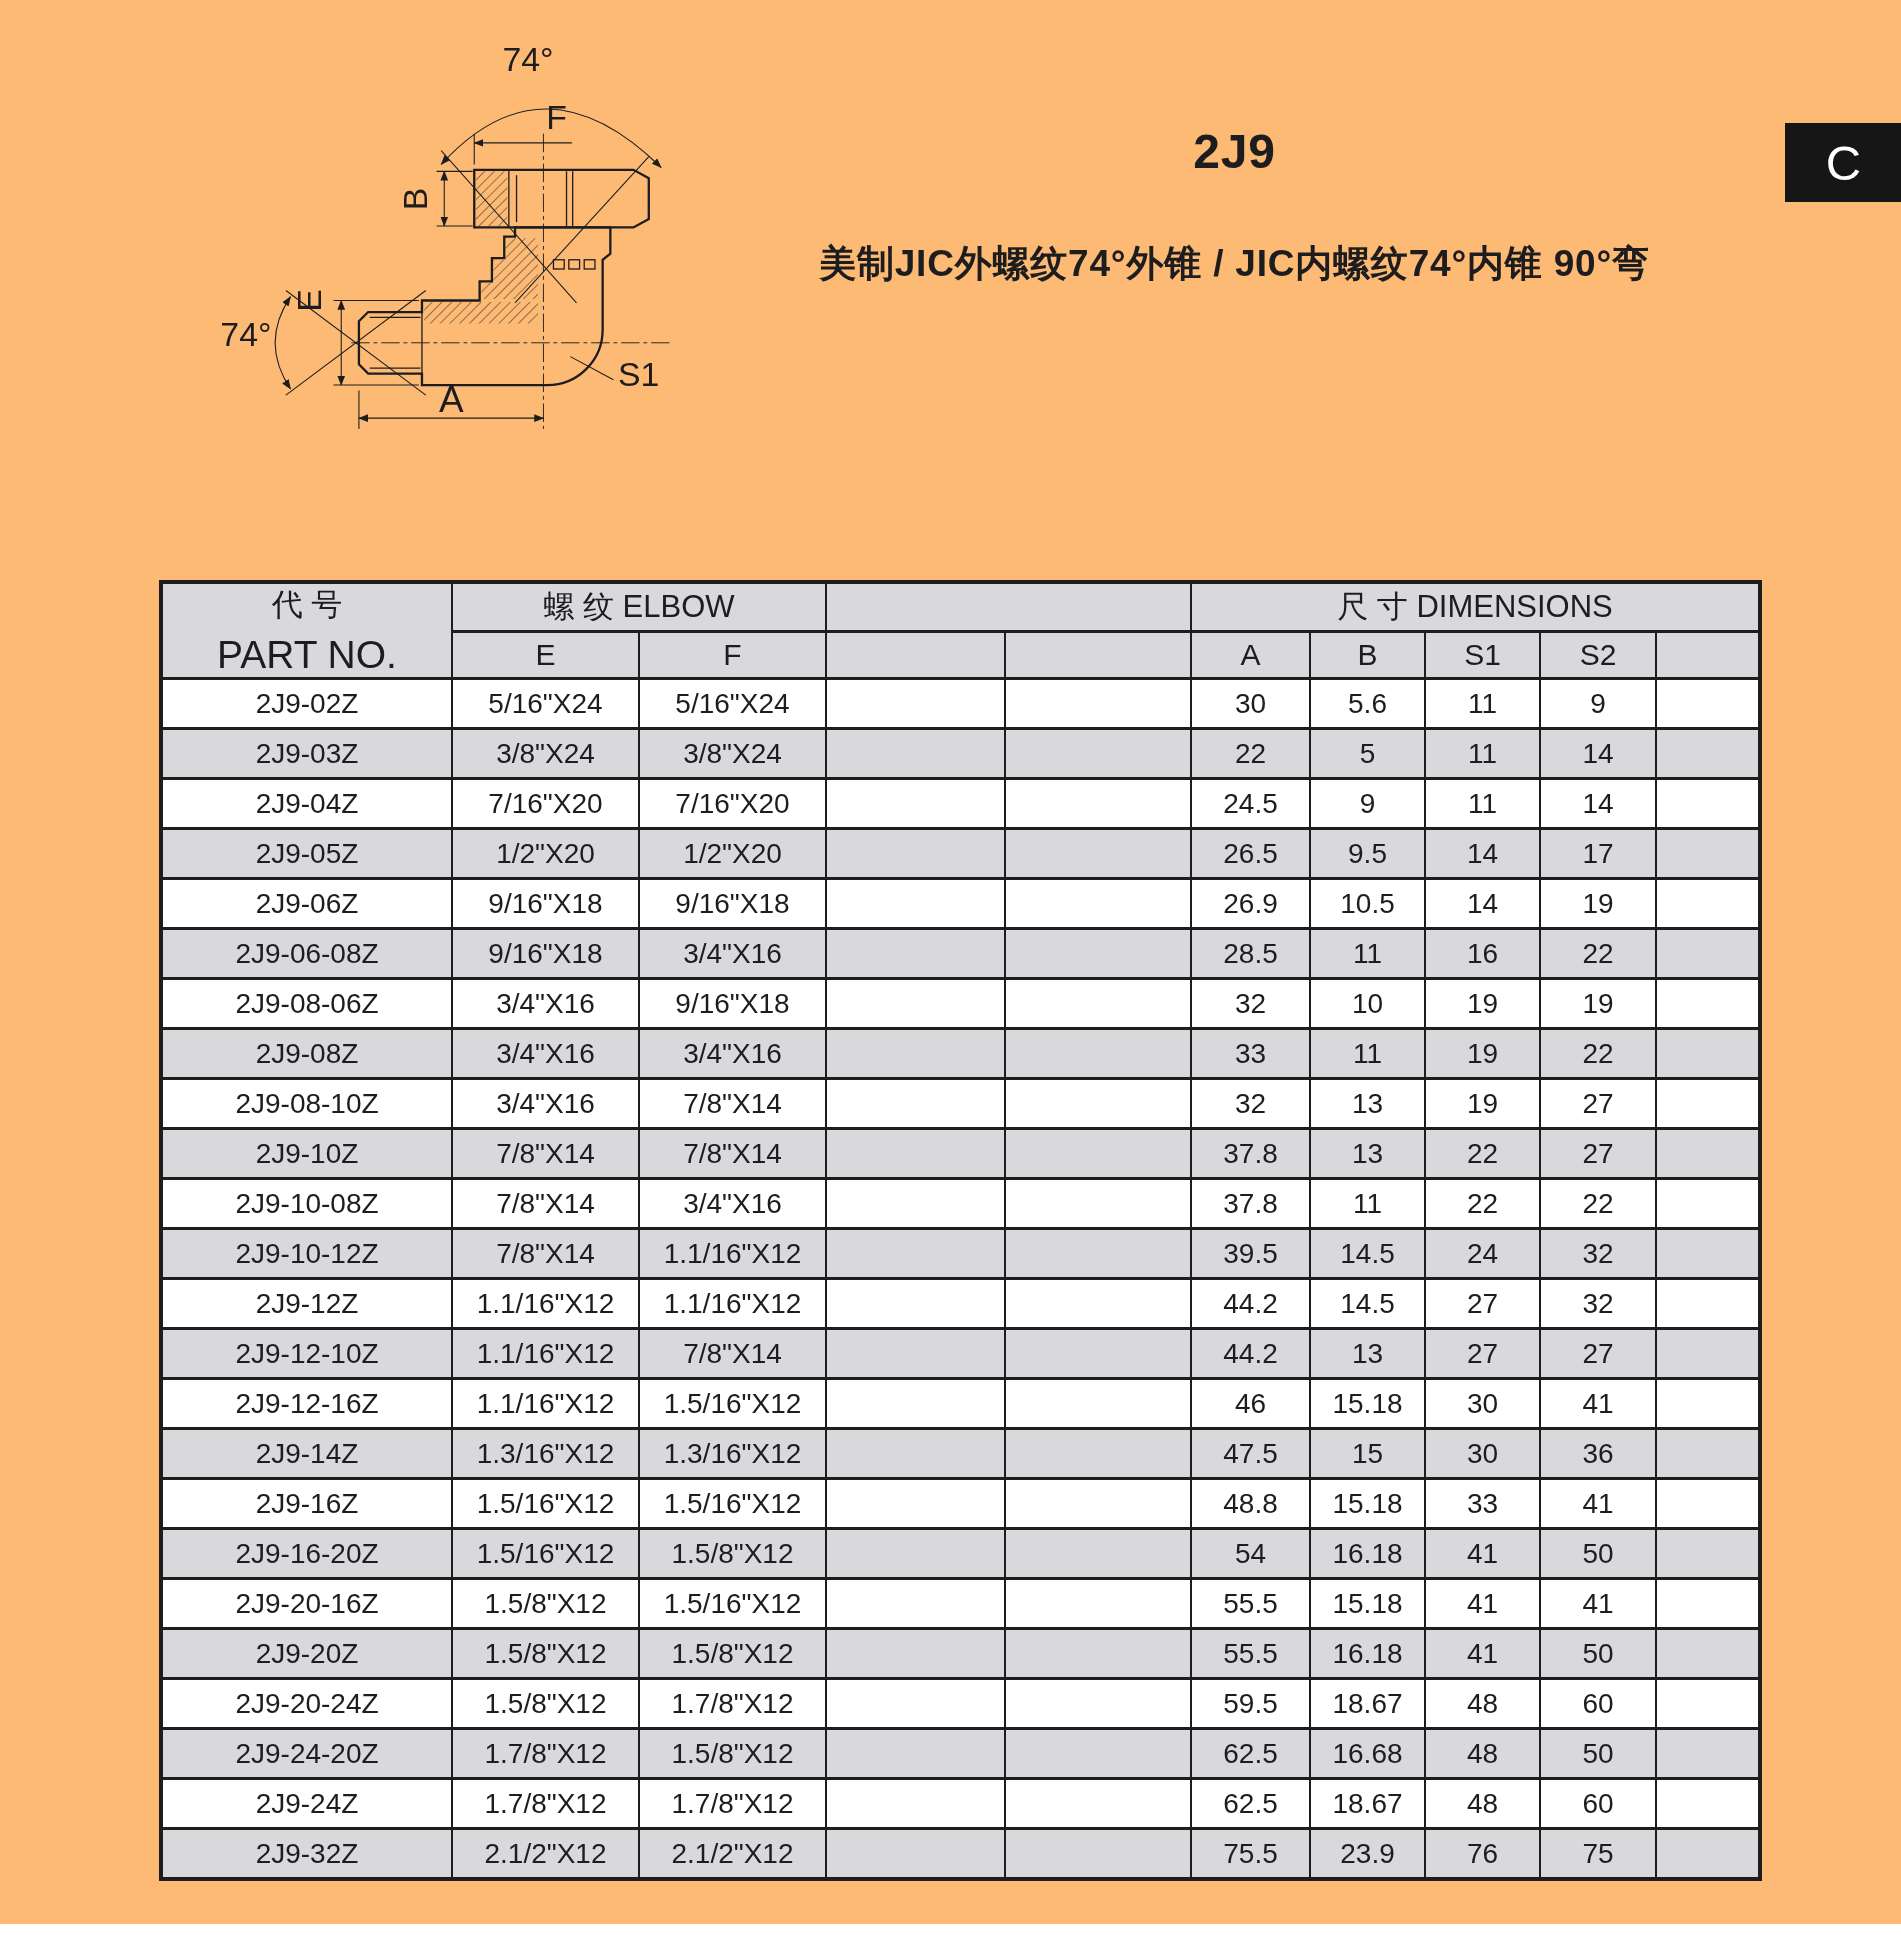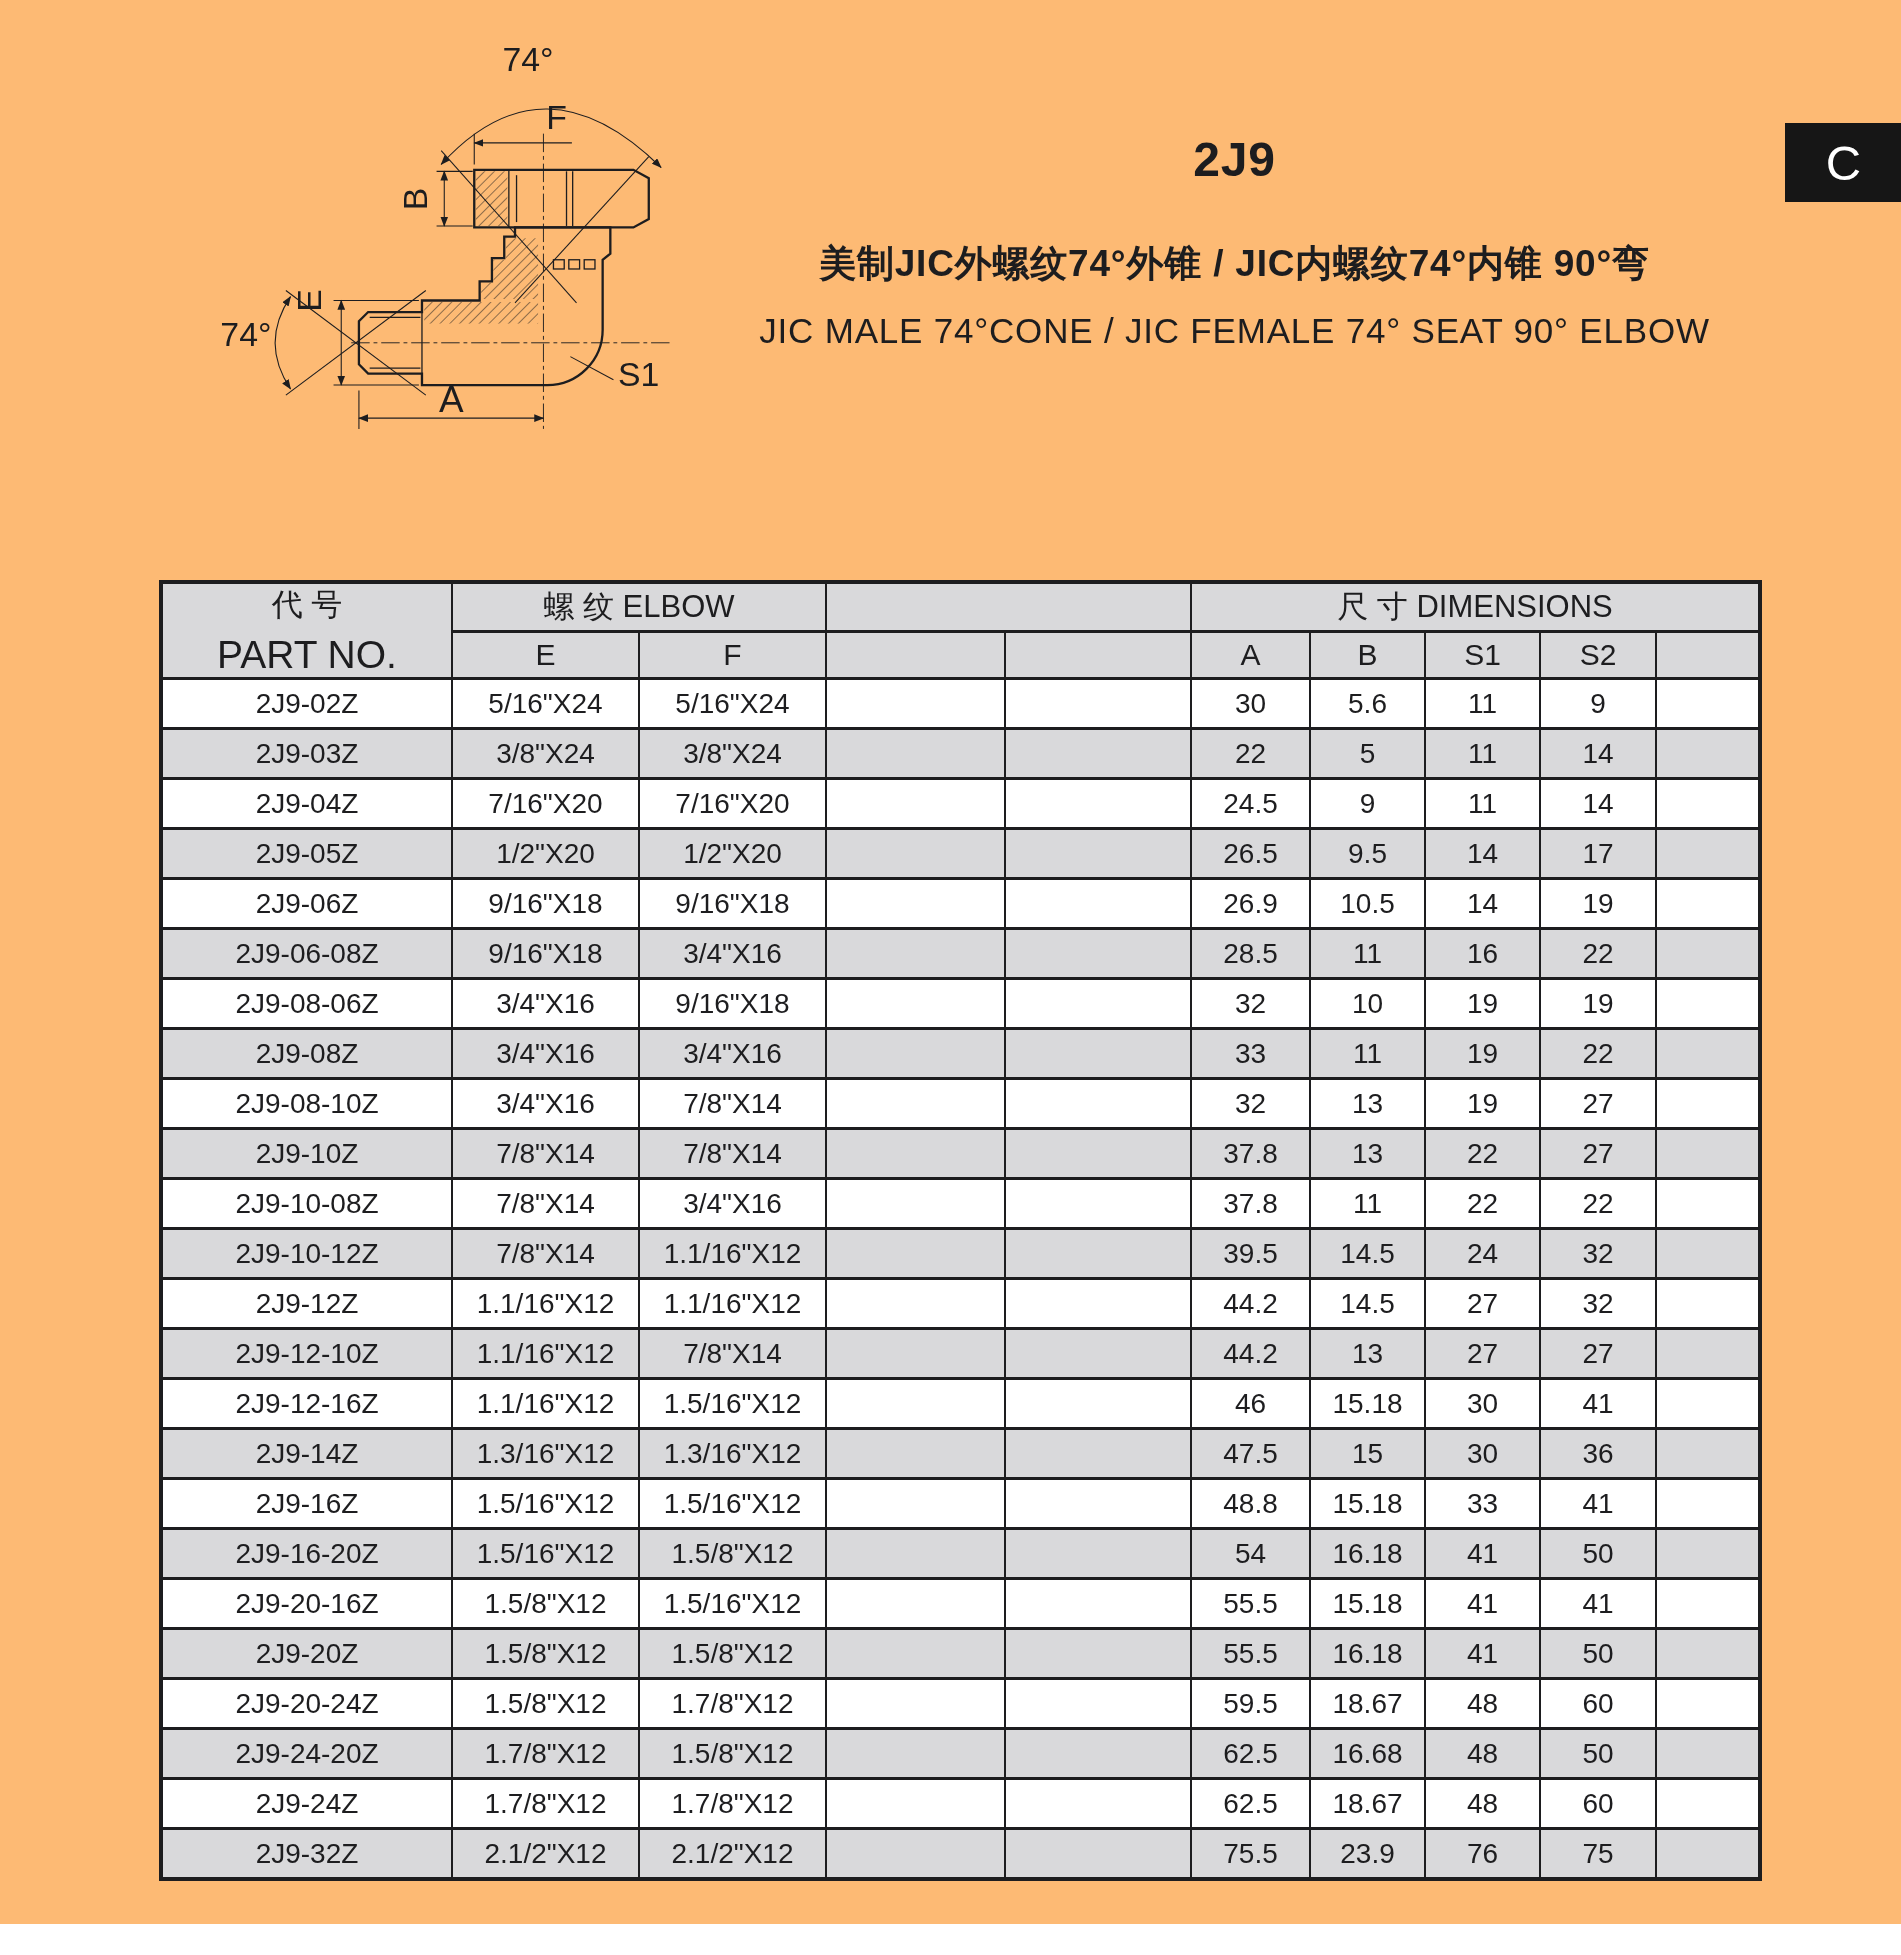--- a/index.html
+++ b/index.html
@@ -3,21 +3,21 @@
 <meta charset="utf-8">
 <style>
   html,body { margin:0; padding:0; background:#ffffff; }
   .page {
     position:relative; width:1901px; height:1924px; background:#fdba74;
     font-family:"Liberation Sans", sans-serif; color:#1d1d1f; overflow:hidden;
   }
 
   
   .code {
-    position:absolute; left:675px; top:132px; width:1119px;
+    position:absolute; left:675px; top:124px; width:1119px;
     text-align:center; font-size:48px; font-weight:bold; letter-spacing:0.8px;
   }
   .sub-cn {
     position:absolute; left:675px; top:239px; width:1119px;
     text-align:center; font-size:37px; letter-spacing:0.8px;font-weight:bold;
   }
   .sub-en {
     position:absolute; left:675px; top:311px; width:1119px;
     text-align:center; font-size:35px; letter-spacing:0.8px;
   }
@@ -129,21 +129,20 @@
     <text x="452" y="122" font-size="44" text-anchor="middle">F</text>
     <text x="284" y="213" font-size="44" text-anchor="middle" transform="rotate(-90 284 213)">B</text>
     <text x="146" y="345" font-size="44" text-anchor="middle" transform="rotate(-90 146 345)">E</text>
     <text x="48" y="404" font-size="44" text-anchor="middle">74°</text>
     <text x="532" y="456" font-size="44" text-anchor="start">S1</text>
     <text x="315" y="490" font-size="48" text-anchor="middle">A</text>
   </svg>
 
   <div class="code">2J9</div>
   <div class="sub-cn">美制JIC外螺纹74°外锥 / JIC内螺纹74°内锥 90°弯</div>
-  <div class="sub-en">JIC MALE 74°CONE / JIC FEMALE 74° SEAT 90° ELBOW</div>
 
   <div class="tab">
     <span>C</span>
   </div>
 
   <table class="spec">
     <colgroup>
       <col style="width:291px">
         <col style="width:187px">
         <col style="width:187px">

